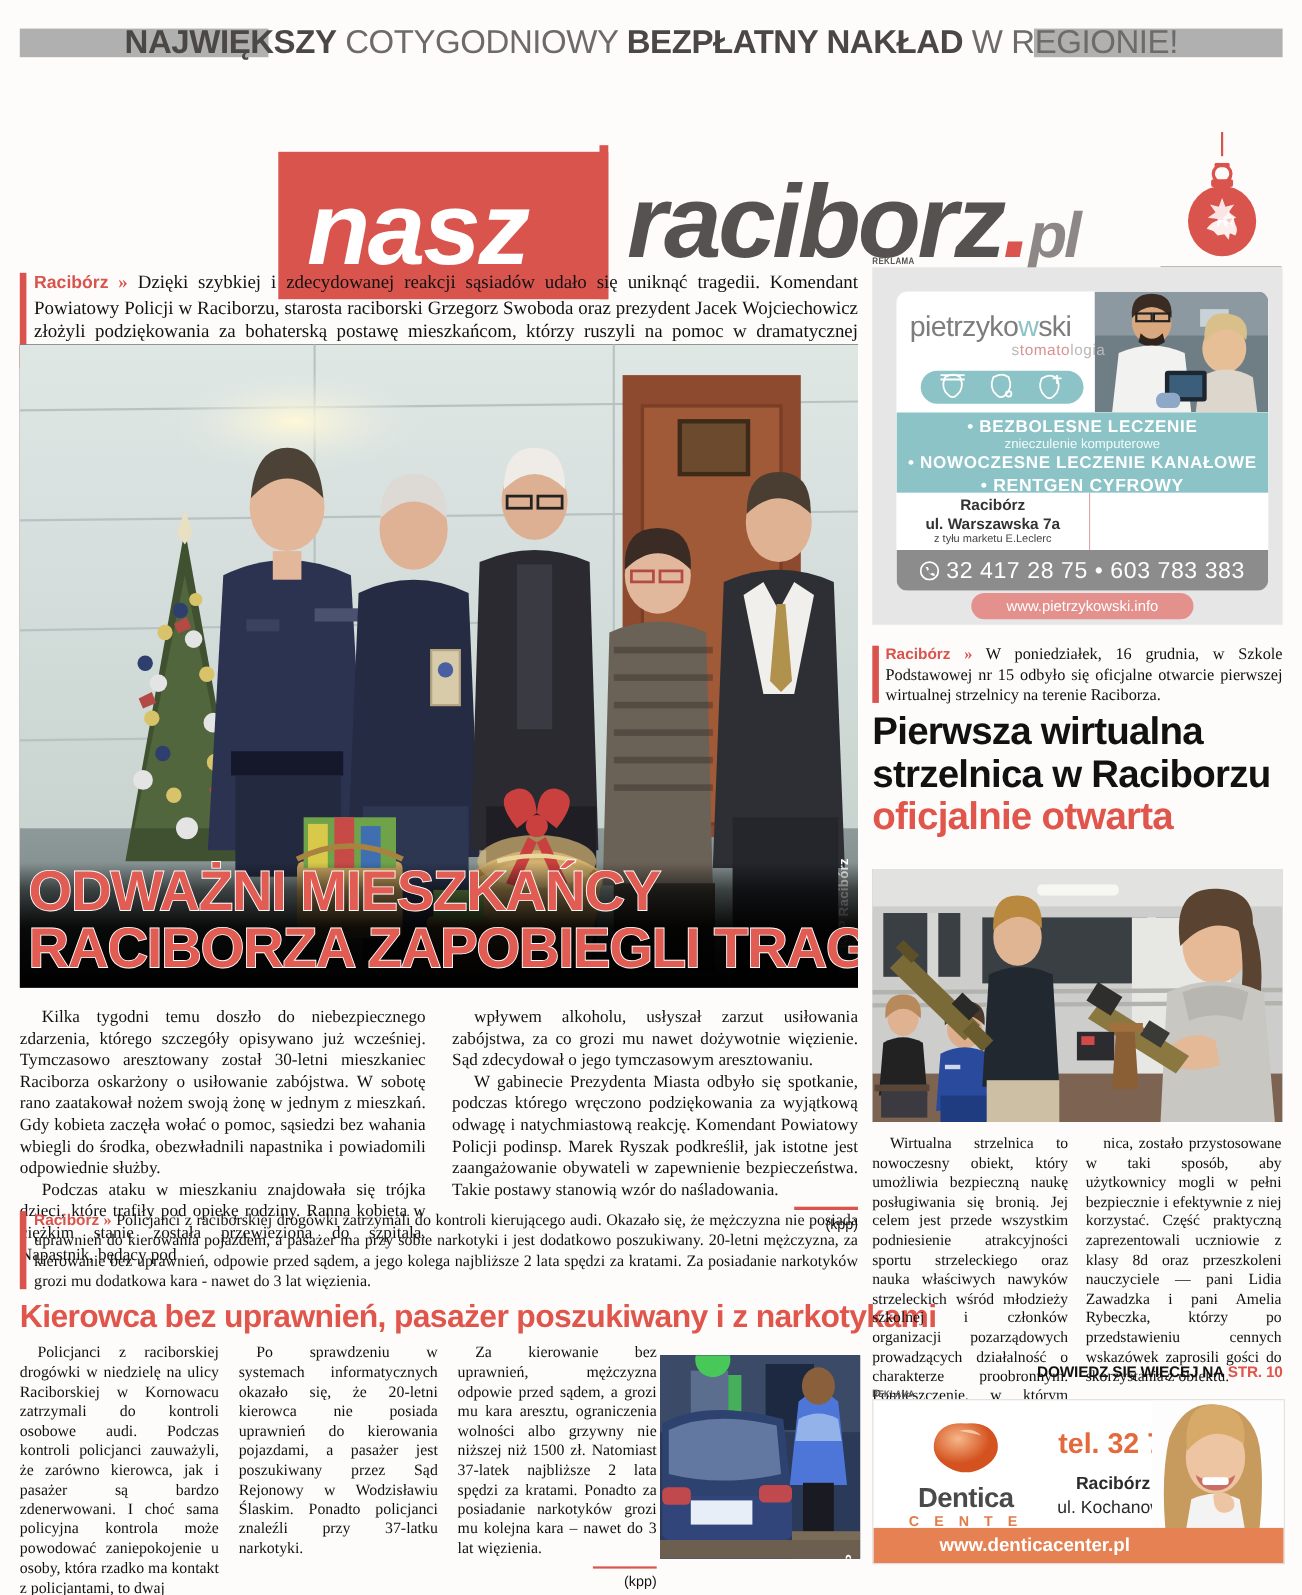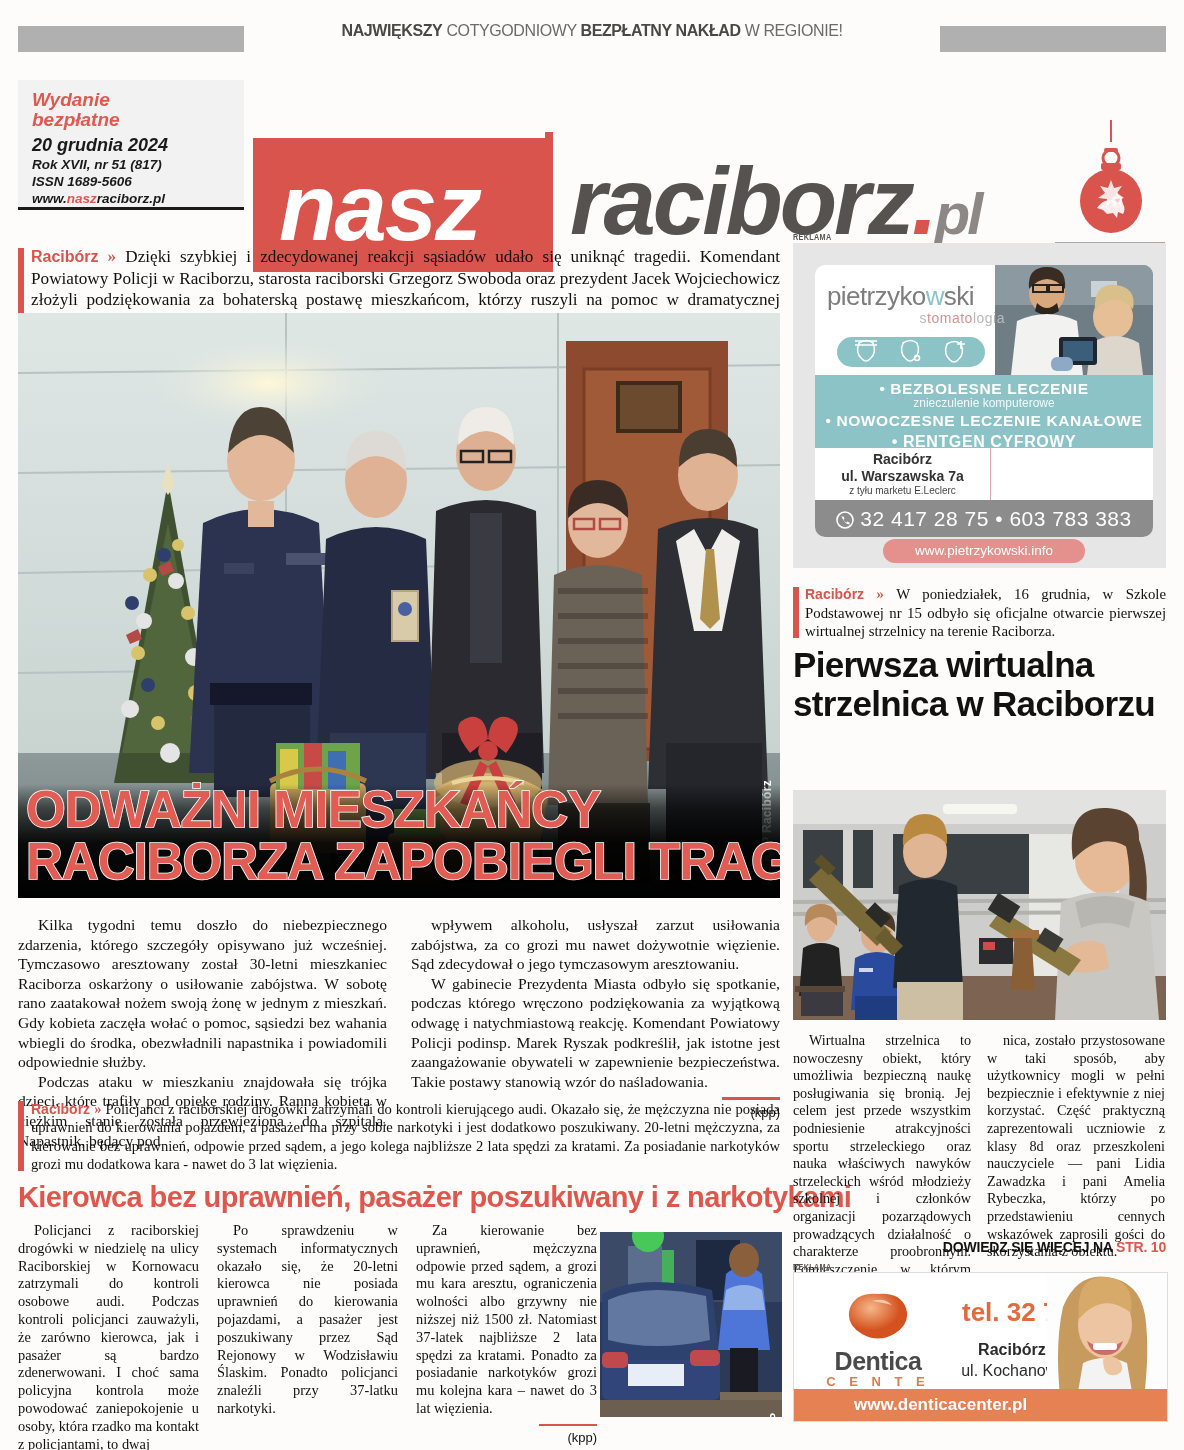--- a/index.html
+++ b/index.html
@@ -9,21 +9,21 @@
     -webkit-font-smoothing:antialiased;
     position:relative;overflow:hidden;
   }
   .page{position:relative;width:1184px;height:1450px;}
 
   
   .topbar{position:absolute;left:0;top:22px;width:1184px;height:34px;}
   .topbar .graybar{position:absolute;left:18px;top:4px;width:226px;height:26px;background:#b0b0b0;}
   .topbar .graybar-r{position:absolute;left:940px;top:4px;width:226px;height:26px;background:#b0b0b0;}
   .topbar .bannertext{position:absolute;left:0;top:0;width:1184px;text-align:center;
-    font-family:"Liberation Sans",sans-serif;font-size:16px;letter-spacing:-.4px;
+    font-family:"Liberation Sans",sans-serif;font-size:30px;letter-spacing:-.4px;
     color:#6e6a67;white-space:nowrap;}
   .topbar .bannertext b{color:#4a4744;font-weight:bold;}
   .topbar .bannertext span.thin{font-weight:normal;}
 
   
   .masthead{position:absolute;left:0;top:62px;width:1184px;height:155px;}
   .mh-box{position:absolute;left:18px;top:18px;width:226px;height:130px;background:#f2f2f2;
     border-bottom:3px solid #1a1a1a;padding:10px 0 0 14px;box-sizing:border-box;}
   .mh-free{font-family:"Liberation Sans",sans-serif;font-weight:bold;font-style:italic;
     color:#e0584f;font-size:19px;line-height:20px;margin-bottom:4px;}
@@ -187,30 +187,20 @@
 
 <div class="page">
 
   <div class="topbar">
     <div class="graybar"></div>
     <div class="graybar-r"></div>
     <div class="bannertext"><b>NAJWIĘKSZY</b><span class="thin"> COTYGODNIOWY </span><b>BEZPŁATNY NAKŁAD</b><span class="thin"> W REGIONIE!</span></div>
   </div>
 
   <div class="masthead">
-    <div class="mh-box">
-      <div class="mh-free">
-        <div>Wydanie</div>
-        <div>bezpłatne</div>
-      </div>
-      <div class="mh-date">20 grudnia 2024</div>
-      <div class="mh-small">Rok XVII, nr 51 (817)</div>
-      <div class="mh-small">ISSN 1689-5606</div>
-      <div class="mh-small"><span>www.</span><span class="red">nasz</span><span>raciborz.pl</span></div>
-    </div>
 
     <div class="logo-nasz">
       <span>nasz</span>
     </div>
     <div class="redrule"></div>
     <div class="logo-rac"><span>raciborz</span><span class="dot">.</span><span class="pl">pl</span></div>
 
     <div class="bauble">
       <div class="string"></div>
       <div class="ball">
@@ -526,20 +516,21 @@
       </div>
     </div>
     <div class="ad1-www">www.pietrzykowski.info</div>
   </div>
 
   <div class="r-lede"><span class="city">Racibórz</span> <span class="chev">»</span> <span>W poniedziałek, 16 grudnia, w Szkole Podstawowej nr 15 odbyło się oficjalne otwarcie pierwszej wirtualnej strzelnicy na terenie Raciborza.</span></div>
 
   <div class="r-head">
     <div>Pierwsza wirtualna</div>
     <div>strzelnica w Raciborzu</div>
+    <div class="red">oficjalnie otwarta</div>
   </div>
 
   <div class="r-photo">
     <svg class="ph" viewBox="0 0 373 230" preserveAspectRatio="none">
       <rect width="373" height="230" fill="#cdcdcb"></rect>
       <rect x="0" y="0" width="373" height="34" fill="#e2e2e0"></rect>
       <rect x="150" y="14" width="74" height="10" rx="4" fill="#f7f7f2"></rect>
       <rect x="10" y="40" width="70" height="58" fill="#3a3f44"></rect>
       <rect x="100" y="44" width="150" height="60" fill="#3a3f44"></rect>
       <rect x="258" y="44" width="40" height="58" fill="#3a3f44"></rect>

